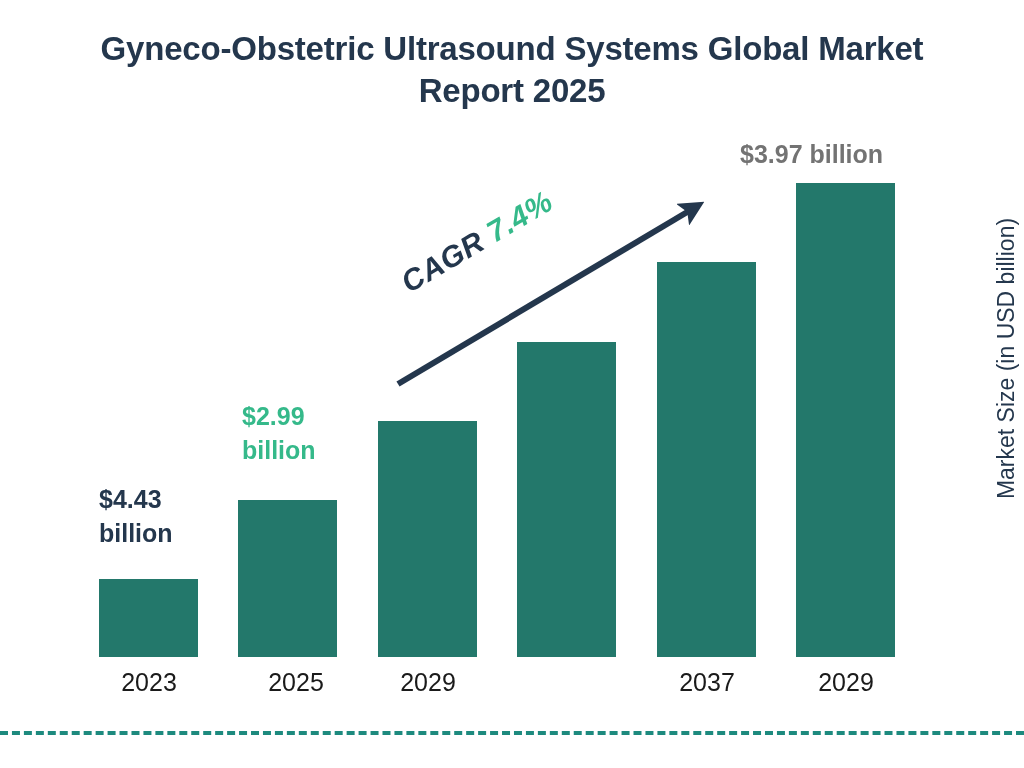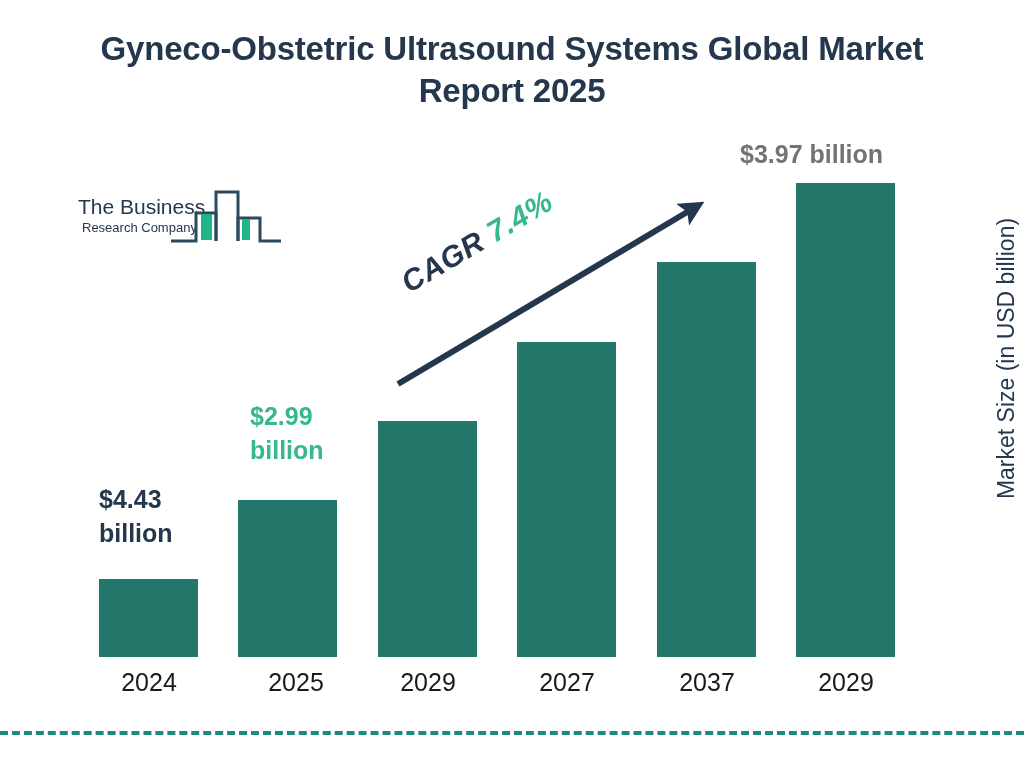--- a/index.html
+++ b/index.html
@@ -62,21 +62,21 @@
     font-weight: bold;
     line-height: 1.35;
     white-space: pre-line;
   }
   #label-2024 {
     left: 99px;
     top: 483px;
     color: #24374d;
   }
   #label-2025 {
-    left: 250px;
+    left: 242px;
     top: 400px;
     color: #35b98a;
   }
   #label-2029 {
     left: 740px;
     top: 138px;
     color: #737373;
     white-space: nowrap;
   }
 
@@ -130,33 +130,20 @@
     border-top: 4px dashed #1d8a7e;
   }
 </style>
 </head>
 <body>
 
 <div id="page">
 
   <div id="chart-title">Gyneco-Obstetric Ultrasound Systems Global Market Report 2025</div>
 
-  <div id="logo">
-    <svg width="205" height="62" viewBox="0 0 205 62">
-      <text x="0" y="26" font-family="Liberation Sans, sans-serif" font-size="21" fill="#24374d">The Business</text>
-      <text x="4" y="44" font-family="Liberation Sans, sans-serif" font-size="13" fill="#24374d">Research Company</text>
-      <g fill="none" stroke="#2b4a5e" stroke-width="3">
-        <path d="M93 53 H118 V25 H138 V53"></path>
-        <path d="M138 53 V4 H160 V53"></path>
-        <path d="M160 53 V30 H182 V53 H203"></path>
-      </g>
-      <rect x="123" y="26" width="11" height="26" fill="#21b489"></rect>
-      <rect x="164" y="31" width="8" height="21" fill="#21b489"></rect>
-    </svg>
-  </div>
 
   <div id="plot">
     <div class="bar" style="left:99px;  top:579px; width:99px; height:78px;"></div>
     <div class="bar" style="left:238px; top:500px; width:99px; height:157px;"></div>
     <div class="bar" style="left:378px; top:421px; width:99px; height:236px;"></div>
     <div class="bar" style="left:517px; top:342px; width:99px; height:315px;"></div>
     <div class="bar" style="left:657px; top:262px; width:99px; height:395px;"></div>
     <div class="bar" style="left:796px; top:183px; width:99px; height:474px;"></div>
 
     <svg width="1024" height="768" style="position:absolute;left:0;top:0;">
@@ -172,24 +159,23 @@
   <div id="cagr-annotation">
     <span class="cagr-word">CAGR</span><span> </span><span class="cagr-value">7.4%</span>
   </div>
 
   <div class="value-label" id="label-2024">$4.43
 billion</div>
   <div class="value-label" id="label-2025">$2.99
 billion</div>
   <div class="value-label" id="label-2029">$3.97 billion</div>
 
-  <div class="cat-label" style="left:89px;">2024</div>
+  <div class="cat-label" style="left:89px;">2023</div>
   <div class="cat-label" style="left:236px;text-align:center;">2025</div>
   <div class="cat-label" style="left:368px;">2029</div>
-  <div class="cat-label" style="left:507px;">2027</div>
   <div class="cat-label" style="left:647px;">2037</div>
   <div class="cat-label" style="left:786px;">2029</div>
 
   <div id="y-axis-title">Market Size (in USD billion)</div>
 
   <div id="footer-rule"></div>
 
 </div>
 
 </body></html>

